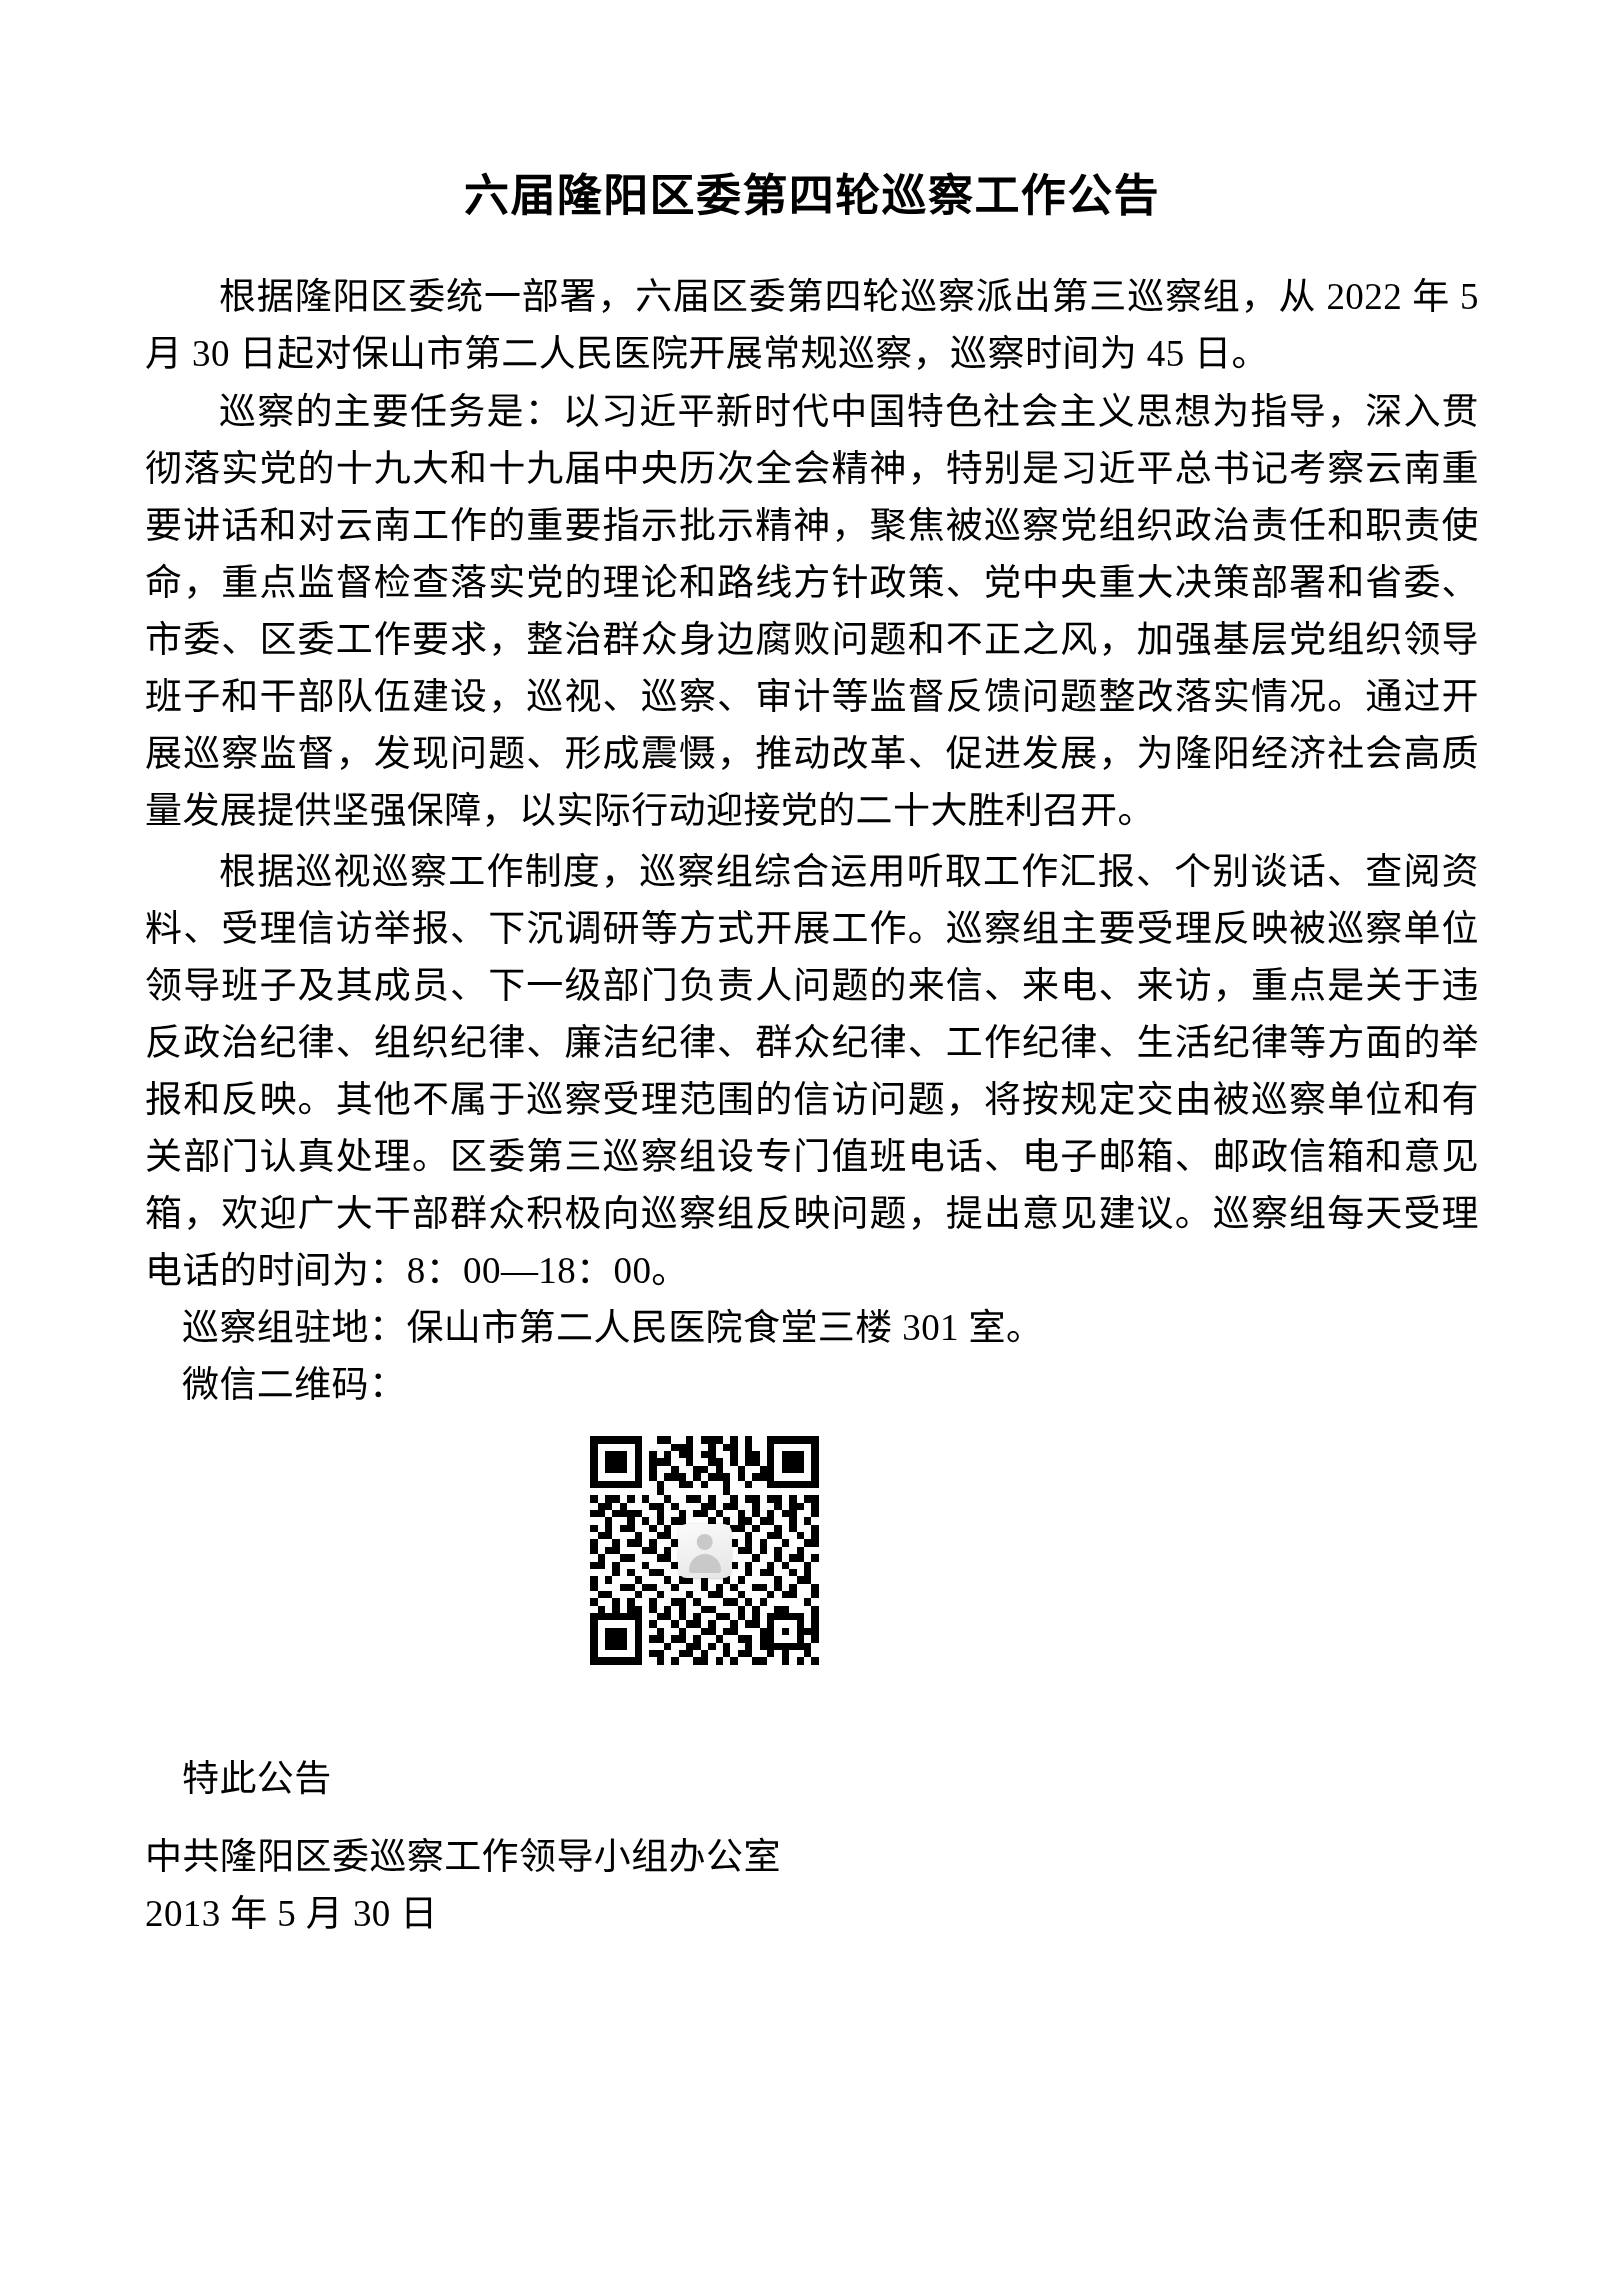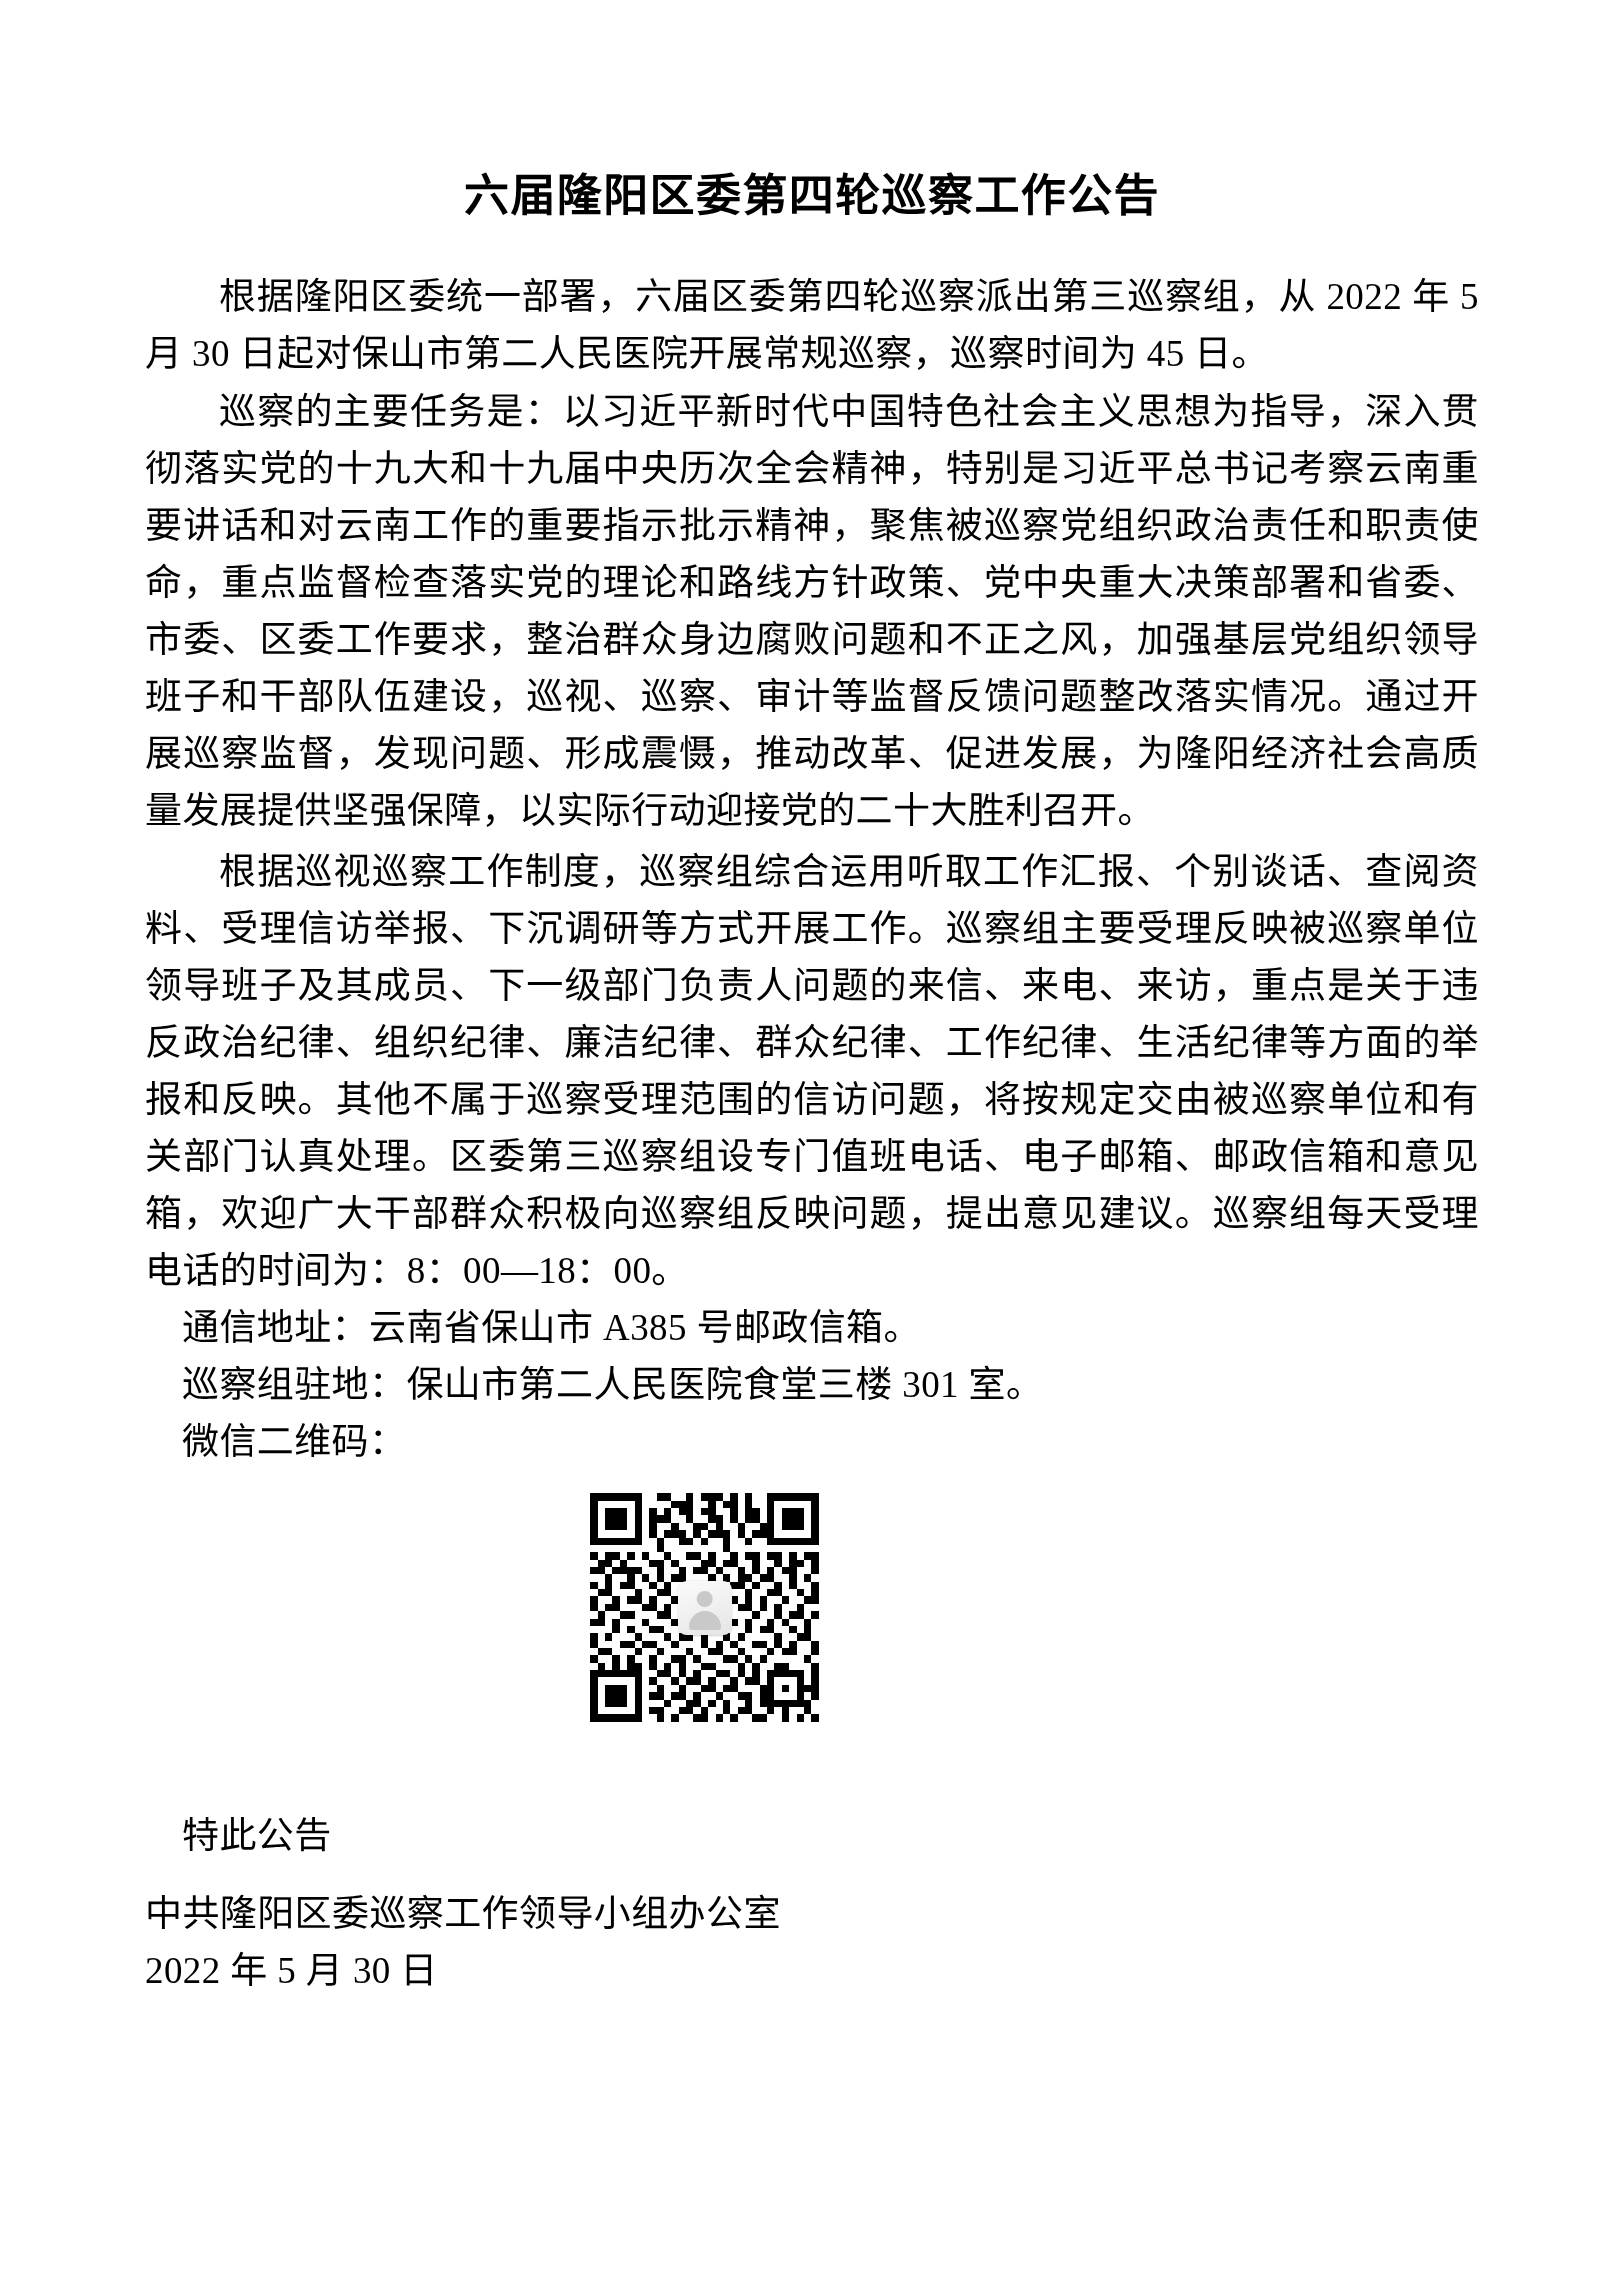--- a/index.html
+++ b/index.html
@@ -162,21 +162,20 @@
 
     <h1 class="doc-title">六届隆阳区委第四轮巡察工作公告</h1>
 
     <p class="para" id="para-intro">根据隆阳区委统一部署，六届区委第四轮巡察派出第三巡察组，从 2022 年 5 月 30 日起对保山市第二人民医院开展常规巡察，巡察时间为 45 日。</p>
 
     <p class="para" id="para-tasks">巡察的主要任务是：以习近平新时代中国特色社会主义思想为指导，深入贯彻落实党的十九大和十九届中央历次全会精神，特别是习近平总书记考察云南重要讲话和对云南工作的重要指示批示精神，聚焦被巡察党组织政治责任和职责使命，重点监督检查落实党的理论和路线方针政策、党中央重大决策部署和省委、市委、区委工作要求，整治群众身边腐败问题和不正之风，加强基层党组织领导班子和干部队伍建设，巡视、巡察、审计等监督反馈问题整改落实情况。通过开展巡察监督，发现问题、形成震慑，推动改革、促进发展，为隆阳经济社会高质量发展提供坚强保障，以实际行动迎接党的二十大胜利召开。</p>
 
     <p class="para" id="para-methods">根据巡视巡察工作制度，巡察组综合运用听取工作汇报、个别谈话、查阅资料、受理信访举报、下沉调研等方式开展工作。巡察组主要受理反映被巡察单位领导班子及其成员、下一级部门负责人问题的来信、来电、来访，重点是关于违反政治纪律、组织纪律、廉洁纪律、群众纪律、工作纪律、生活纪律等方面的举报和反映。其他不属于巡察受理范围的信访问题，将按规定交由被巡察单位和有关部门认真处理。区委第三巡察组设专门值班电话、电子邮箱、邮政信箱和意见箱，欢迎广大干部群众积极向巡察组反映问题，提出意见建议。巡察组每天受理电话的时间为：8：00—18：00。</p>
 
 
-    <p class="contact-line" id="contact-mail-address">通信地址：云南省保山市 A385 号邮政信箱。</p>
 
     <p class="contact-line" id="contact-station">巡察组驻地：保山市第二人民医院食堂三楼 301 室。</p>
 
     <p class="contact-line" id="contact-qr-label">微信二维码：</p>
 
     <div class="qr-wrap">
       <div class="qr-code">
         <svg viewBox="0 0 33 33" shape-rendering="crispEdges" xmlns="http://www.w3.org/2000/svg">
           <rect width="33" height="33" fill="#ffffff"></rect>
           <g fill="#000000">
@@ -445,18 +444,18 @@
           <div class="head"></div>
           <div class="body"></div>
         </div>
       </div>
     </div>
 
     <p class="closing-line" id="closing-notice">特此公告</p>
 
     <div class="signature-block">
       <p class="sign-org">中共隆阳区委巡察工作领导小组办公室</p>
-      <p class="sign-date">2022 年 5 月 30 日</p>
+      <p class="sign-date">2013 年 5 月 30 日</p>
     </div>
 
   </div>
 </div>
 
 
 </body></html>

